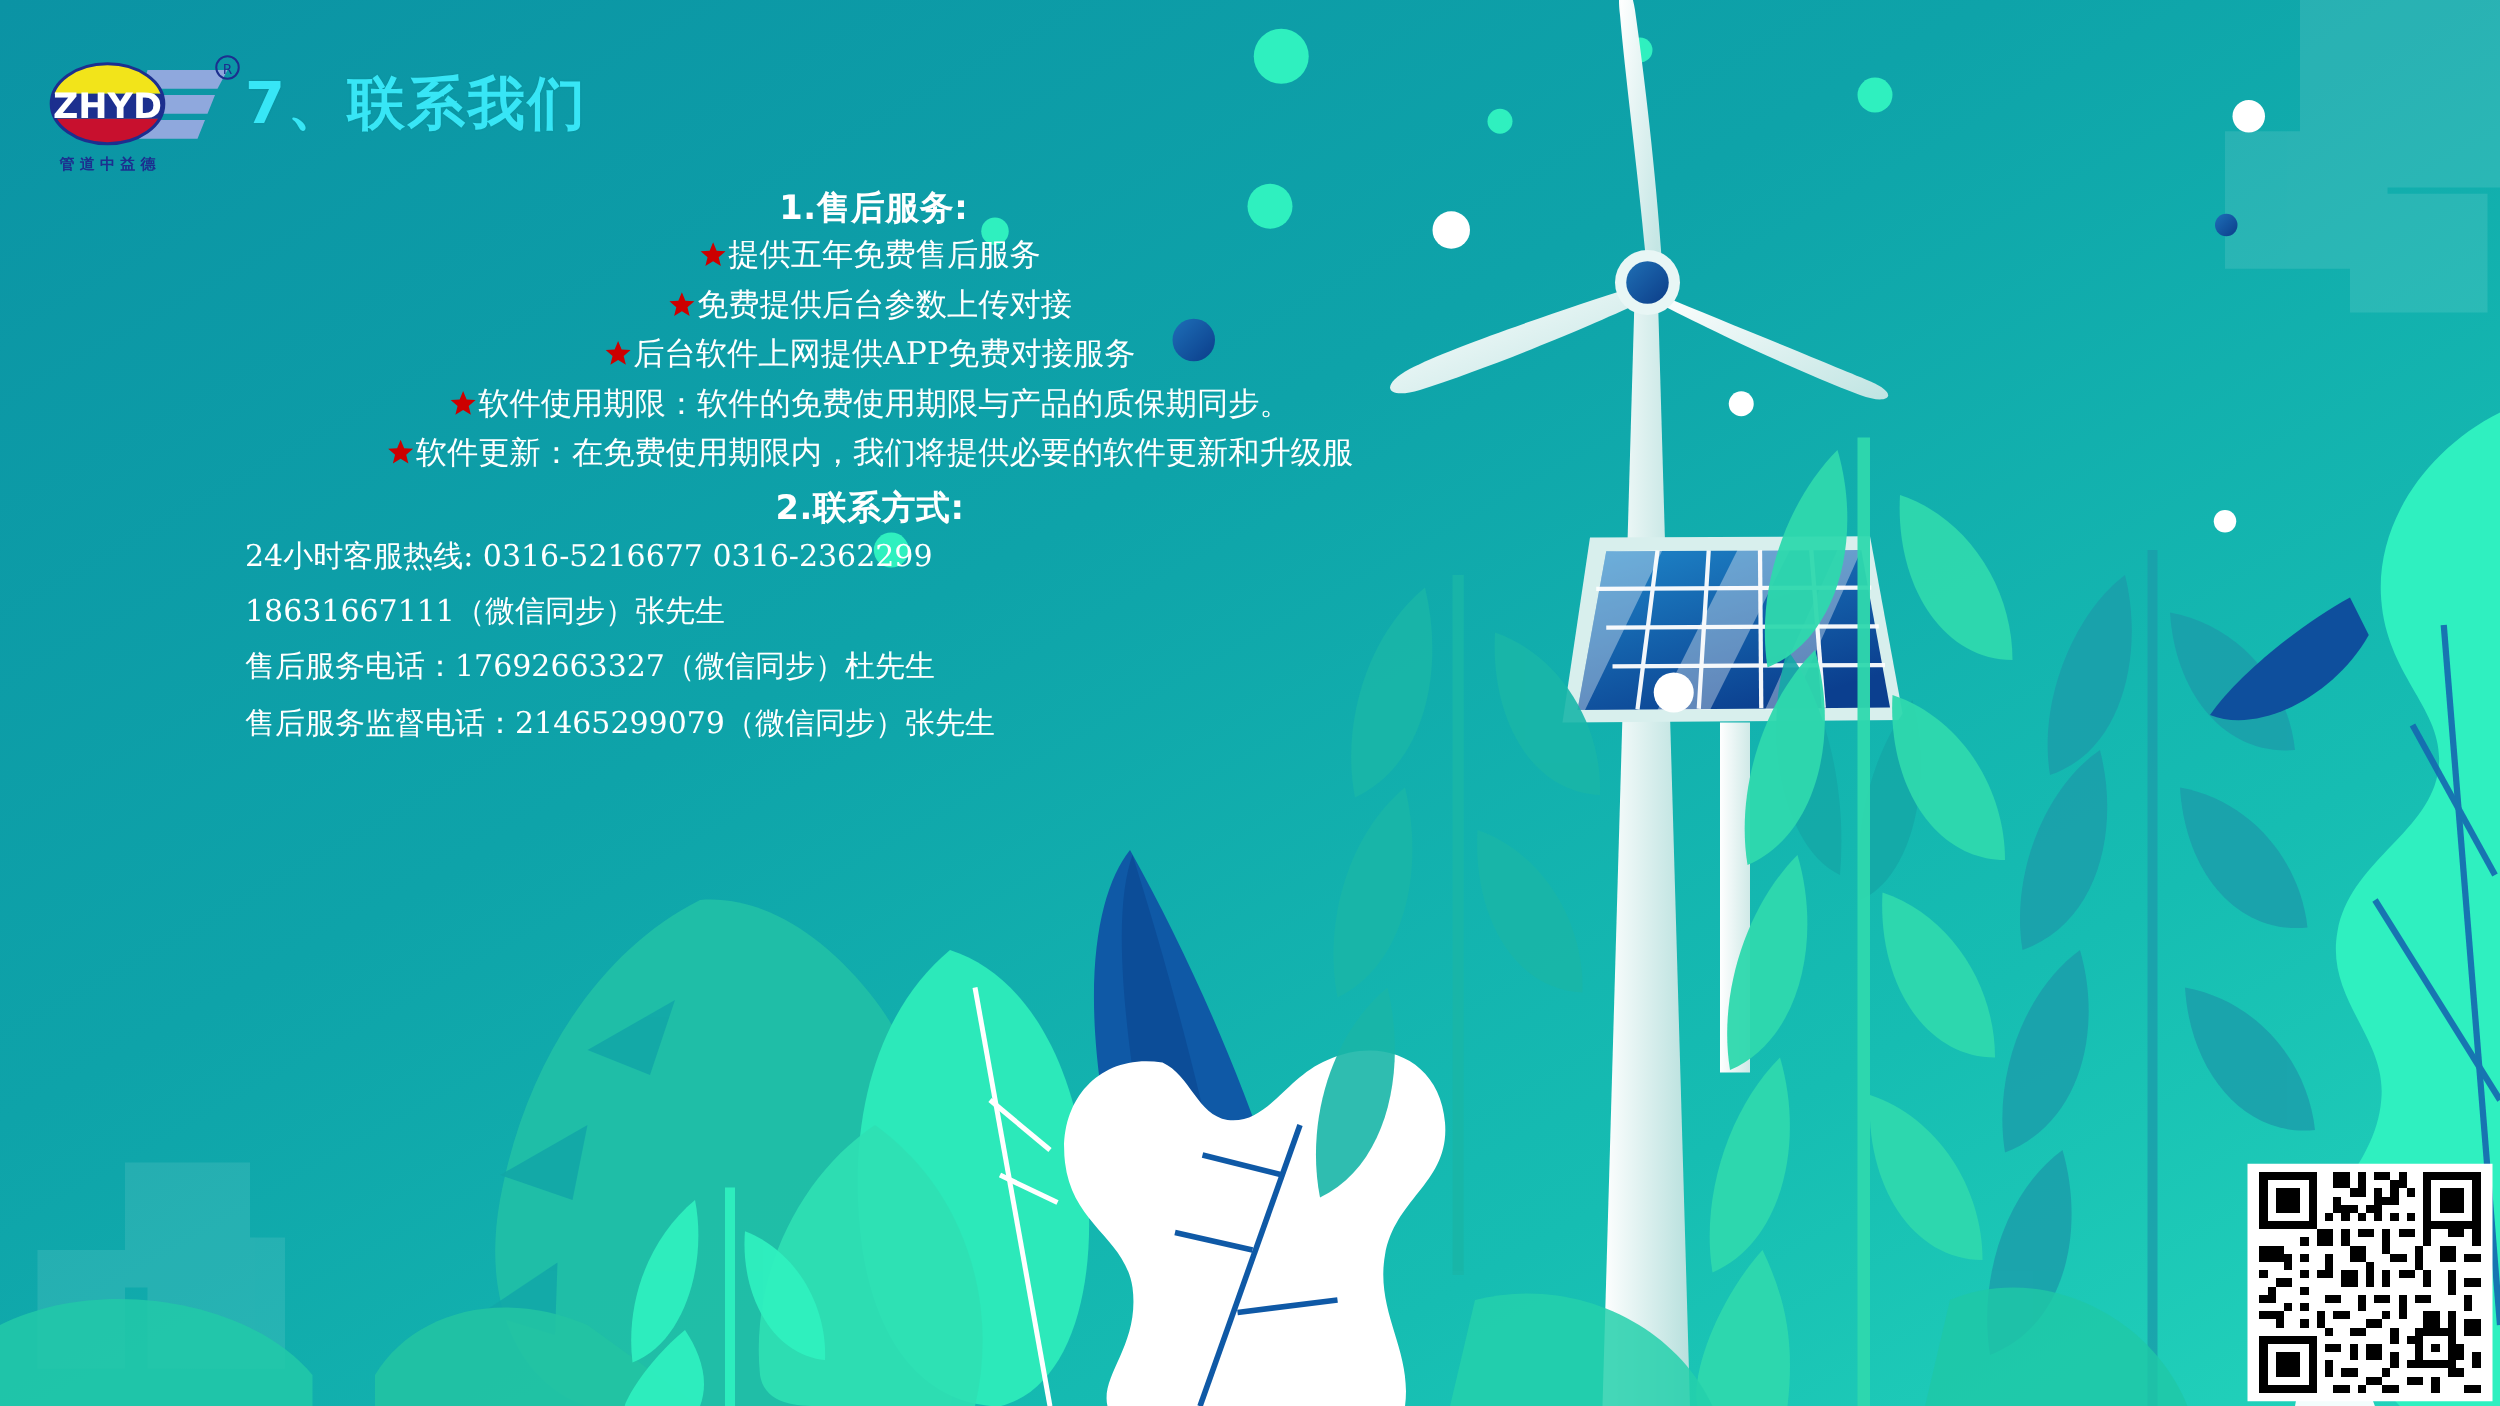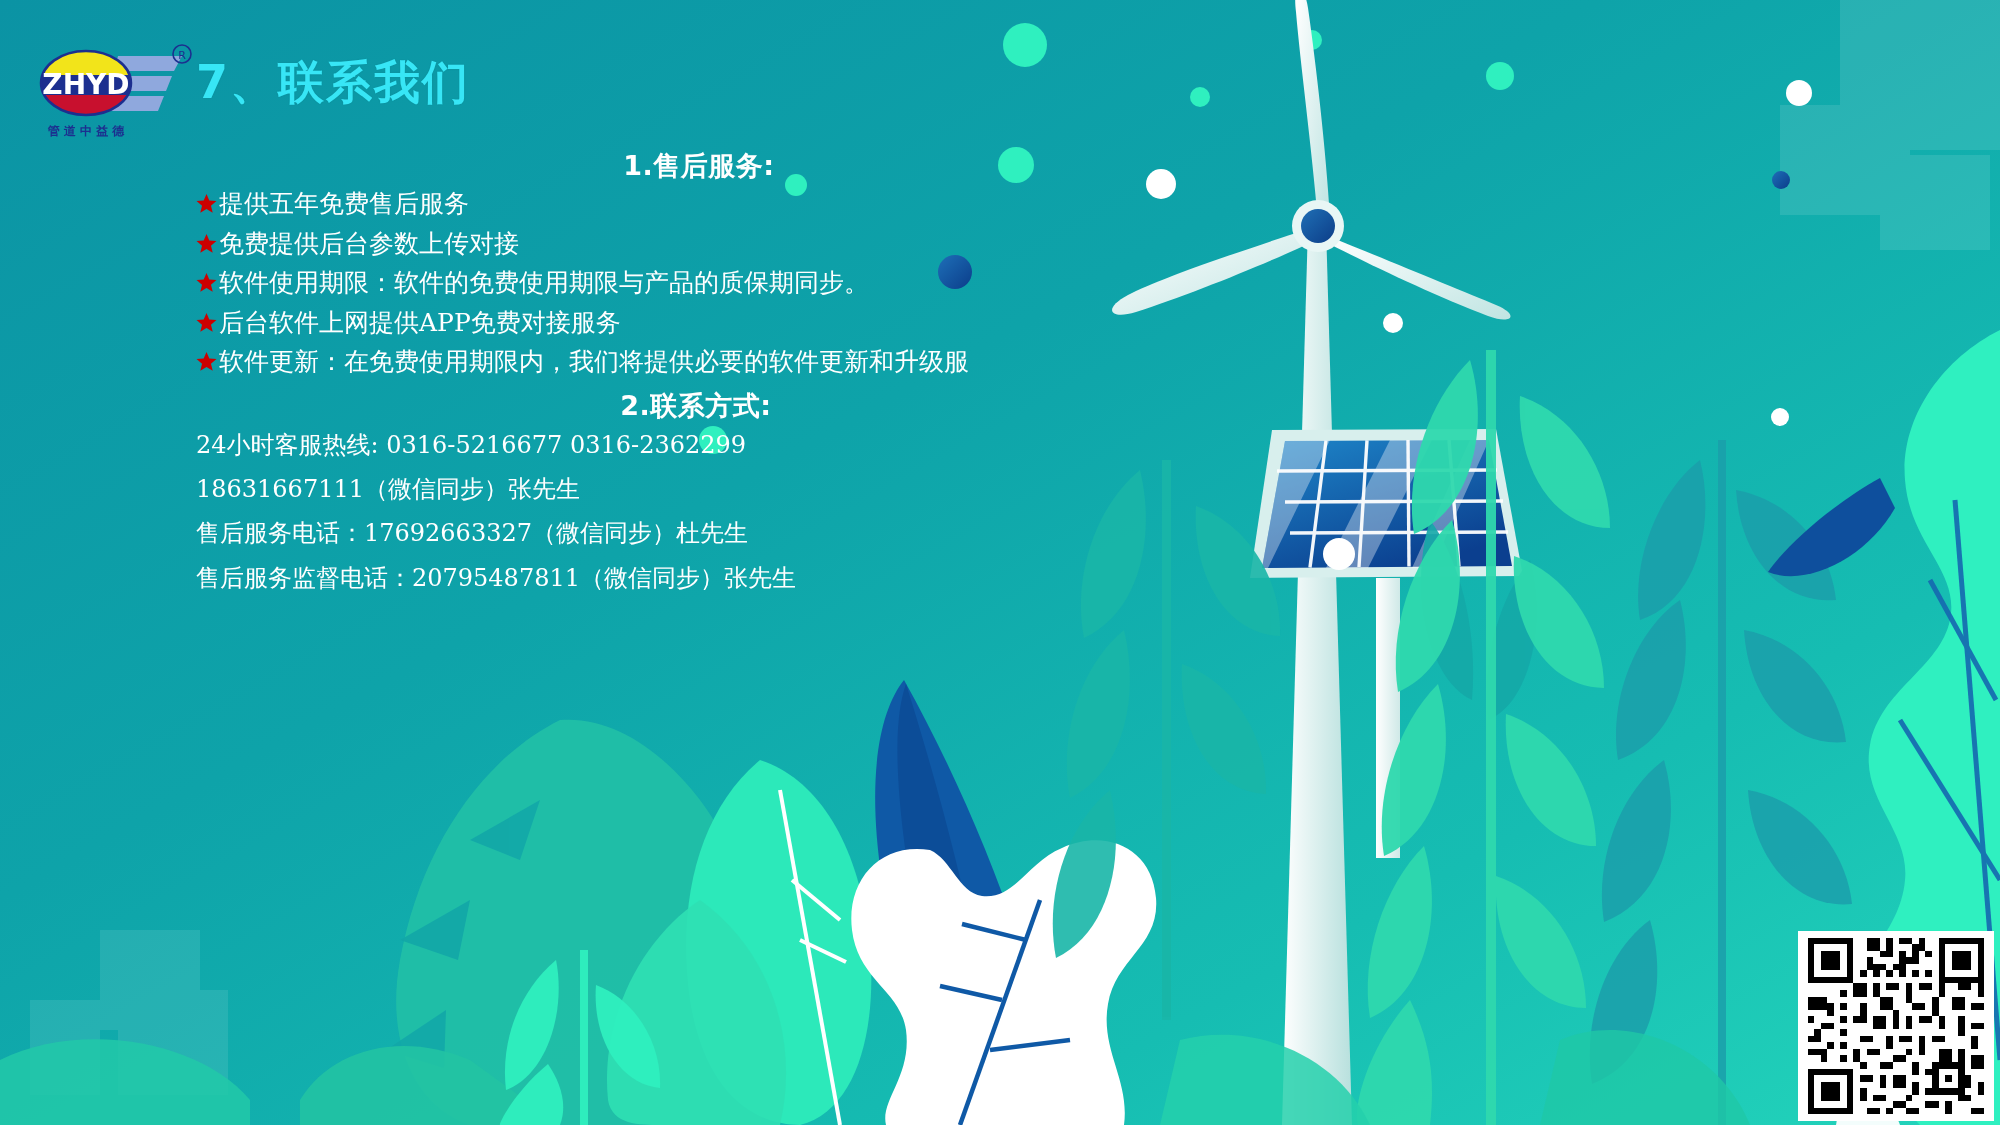--- a/index.html
+++ b/index.html
@@ -58,20 +58,21 @@
     text-align: center;
   }
   .sec-head.first { margin-left: 6px; }
   .sec-head.second { margin-bottom: 8px; }
 
   .bullet-row {
     display: flex;
     align-items: center;
     margin: 0 0 12px 0;
     white-space: nowrap;
+    justify-content: center;
   }
   .star {
     flex: 0 0 auto;
     width: 21px; height: 21px;
     margin-right: 2px;
     display: inline-block;
     line-height: 0;
   }
   .star svg { display:block; }
   .bullet-text {
@@ -386,47 +387,47 @@
       </span>
       <span class="bullet-text">免费提供后台参数上传对接</span>
     </div>
 
     <div class="bullet-row">
       <span class="star">
         <svg width="21" height="21" viewBox="0 0 24 24">
             <polygon fill="#cc0000" points="12,1 15.2,8.6 23.4,9.2 17.1,14.6 19.1,22.6 12,18.2 4.9,22.6 6.9,14.6 0.6,9.2 8.8,8.6"></polygon>
           </svg>
       </span>
-      <span class="bullet-text">软件使用期限：软件的免费使用期限与产品的质保期同步。</span>
+      <span class="bullet-text">后台软件上网提供APP免费对接服务</span>
     </div>
 
     <div class="bullet-row">
       <span class="star">
         <svg width="21" height="21" viewBox="0 0 24 24">
             <polygon fill="#cc0000" points="12,1 15.2,8.6 23.4,9.2 17.1,14.6 19.1,22.6 12,18.2 4.9,22.6 6.9,14.6 0.6,9.2 8.8,8.6"></polygon>
           </svg>
       </span>
-      <span class="bullet-text">后台软件上网提供APP免费对接服务</span>
+      <span class="bullet-text">软件使用期限：软件的免费使用期限与产品的质保期同步。</span>
     </div>
 
     <div class="bullet-row">
       <span class="star">
         <svg width="21" height="21" viewBox="0 0 24 24">
             <polygon fill="#cc0000" points="12,1 15.2,8.6 23.4,9.2 17.1,14.6 19.1,22.6 12,18.2 4.9,22.6 6.9,14.6 0.6,9.2 8.8,8.6"></polygon>
           </svg>
       </span>
       <span class="bullet-text">软件更新：在免费使用期限内，我们将提供必要的软件更新和升级服</span>
     </div>
 
     <div class="sec-head second">2.联系方式:</div>
 
     <div class="contact-line">24小时客服热线: 0316-5216677  0316-2362299</div>
     <div class="contact-line">18631667111（微信同步）张先生</div>
     <div class="contact-line">售后服务电话：17692663327（微信同步）杜先生</div>
-    <div class="contact-line">售后服务监督电话：20795487811（微信同步）张先生</div>
+    <div class="contact-line">售后服务监督电话：21465299079（微信同步）张先生</div>
   </div>
 
   <div class="qr-wrap">
     <svg viewBox="0 0 29 29" shape-rendering="crispEdges" xmlns="http://www.w3.org/2000/svg">
       <rect width="29" height="29" fill="#ffffff"></rect>
       <g fill="#000000">
 
         <rect x="1" y="1" width="7" height="7"></rect>
           <rect x="2" y="2" width="5" height="5" fill="#fff"></rect>
           <rect x="3" y="3" width="3" height="3"></rect>

